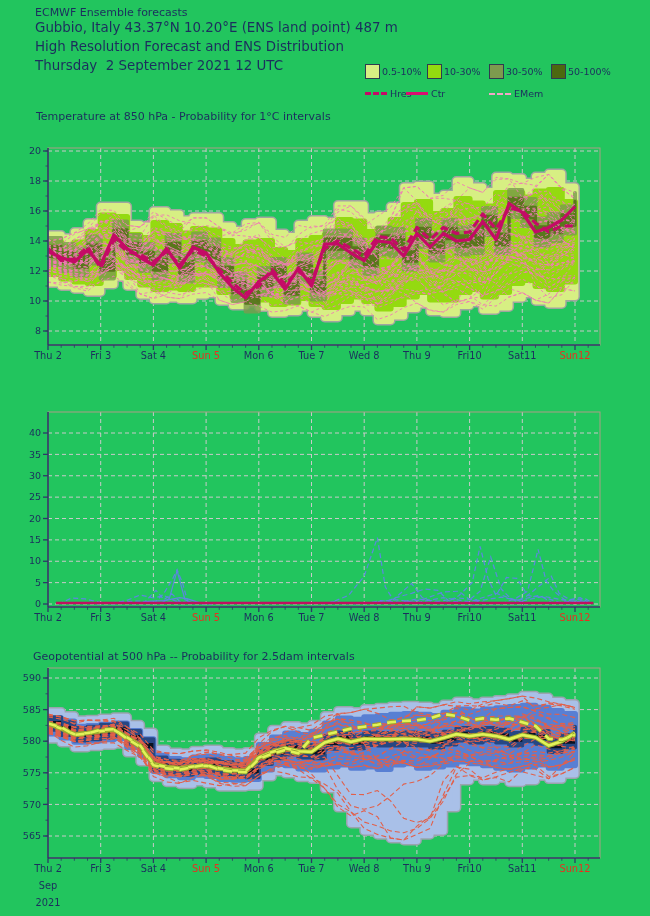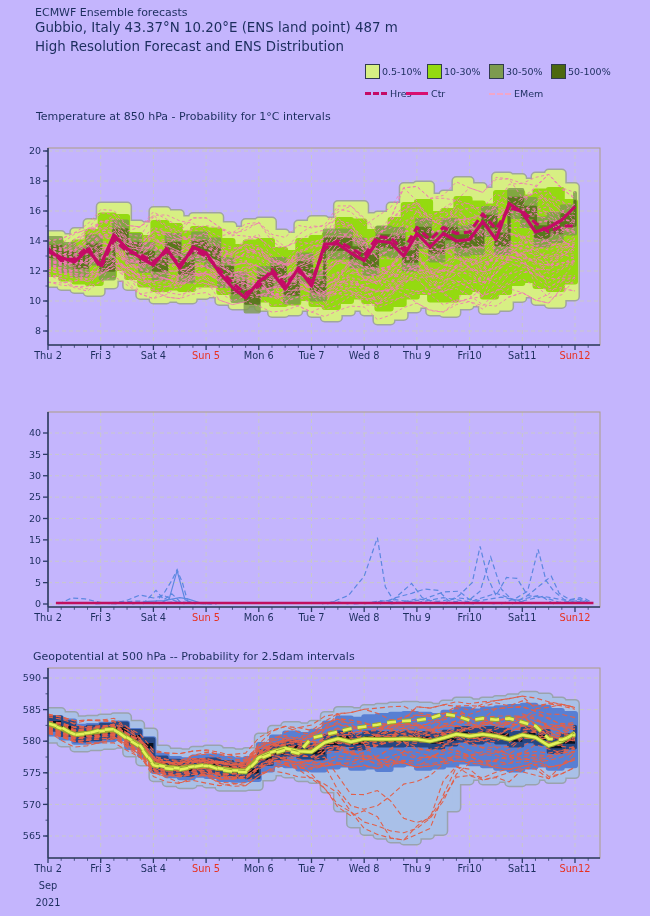--- a/index.html
+++ b/index.html
@@ -1,33 +1,34 @@
 <!DOCTYPE html>
 <html><head>
 <meta charset="utf-8">
 <style>
   html,body{margin:0;padding:0;background:#ffffff;}
-  .page{position:relative;width:650px;height:916px;background:#c4b5fd;overflow:hidden;
+  .page{position:relative;width:650px;height:916px;background:#22c55e;overflow:hidden;
         font-family:"DejaVu Sans",sans-serif;}
   .hdr1{position:absolute;left:35px;top:6px;font-size:11px;color:#1c2e5e;}
   .hdr2{position:absolute;left:35px;font-size:13.4px;color:#1c2e5e;white-space:pre;}
   .ptitle{position:absolute;font-size:11px;color:#1c2e5e;white-space:pre;}
   .leg-item{position:absolute;display:flex;align-items:center;height:15px;}
   .swatch{display:inline-block;width:13px;height:13px;border:1px solid #303a50;margin-right:2px;}
   .lsample{display:inline-block;width:22px;height:0;margin-right:3px;}
   .leg-label{font-size:9.5px;color:#1c2e5e;text-align:center;}
   svg text{font-family:"DejaVu Sans",sans-serif;}
 </style>
 </head>
 <body>
 
 <div class="page">
   <div class="hdr1">ECMWF Ensemble forecasts</div>
   <div class="hdr2" style="top:20px">Gubbio, Italy 43.37°N 10.20°E (ENS land point) 487 m</div>
   <div class="hdr2" style="top:39px">High Resolution Forecast and ENS Distribution</div>
+  <div class="hdr2" style="top:58px">Thursday  2 September 2021 12 UTC</div>
 
   <div class="leg-item" style="left:365px;top:64px">
     <span class="swatch" style="background: rgb(215, 239, 131);"></span>
     <span class="leg-label">0.5-10%</span>
   </div>
   <div class="leg-item" style="left:427px;top:64px">
     <span class="swatch" style="background: rgb(148, 218, 16);"></span>
     <span class="leg-label">10-30%</span>
   </div>
   <div class="leg-item" style="left:489px;top:64px">

